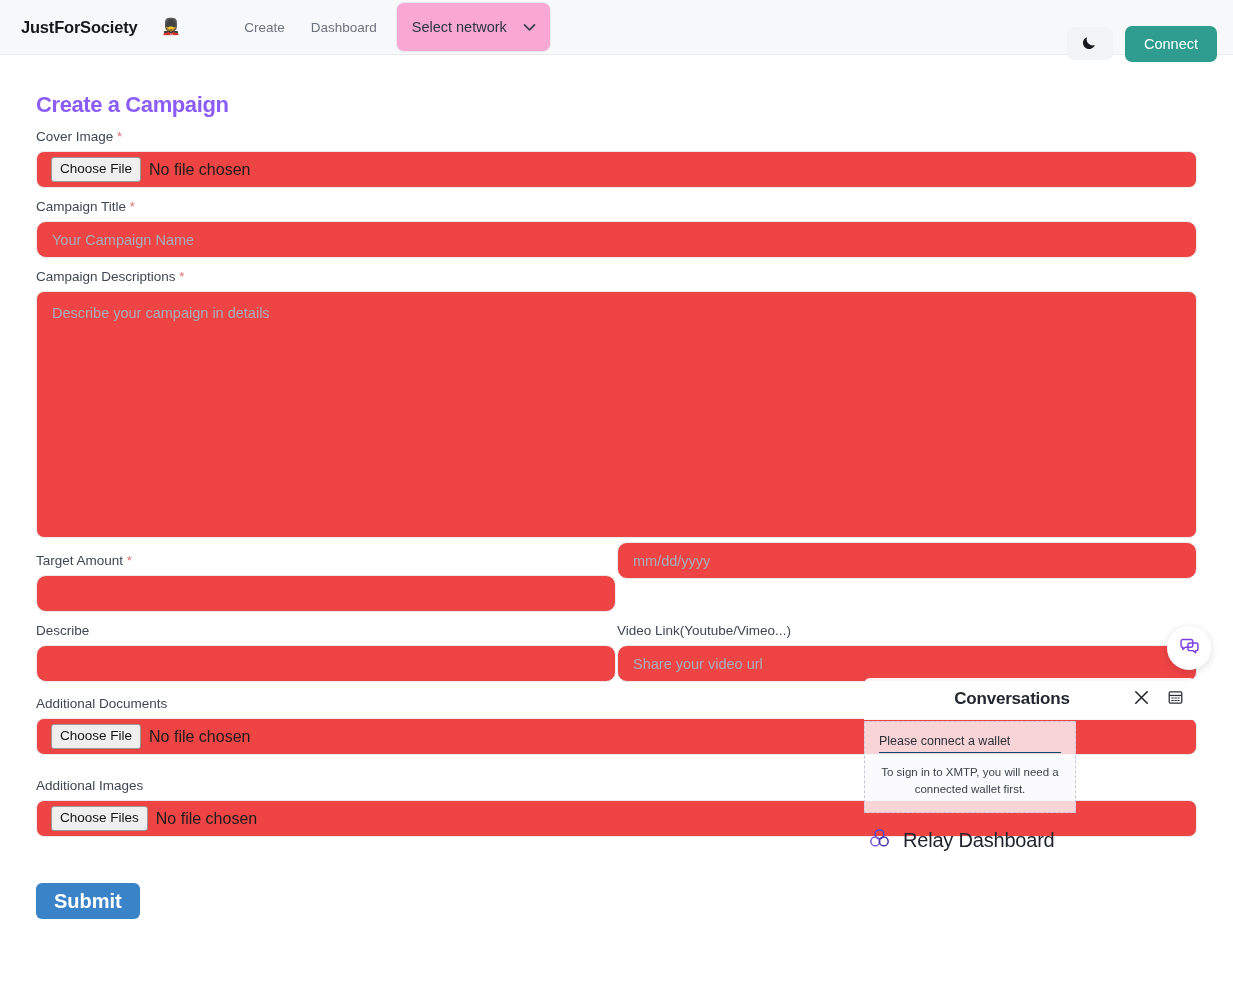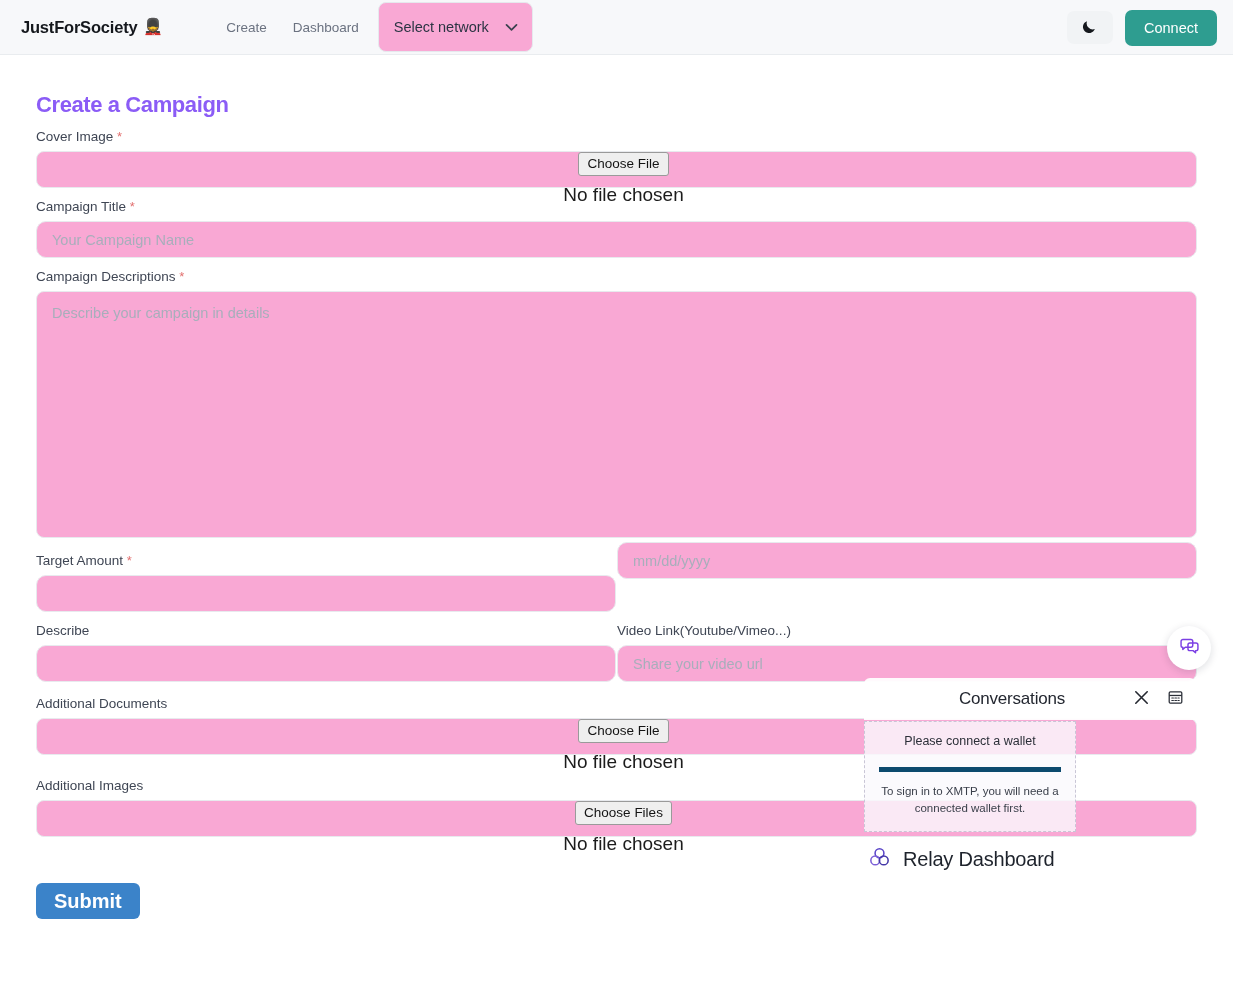--- a/index.html
+++ b/index.html
@@ -17,21 +17,21 @@
     height: 55px;
     background: #f7f8fa;
     border-bottom: 1px solid #e9ecef;
     display: flex;
     align-items: center;
     padding: 0 20px 0 20px;
   }
   .brand {
     display: flex;
     align-items: center;
-    gap: 6px;
+    gap: 24px;
     font-size: 16.5px;
     font-weight: bold;
     color: #15181d;
     letter-spacing: -0.2px;
     margin-left: 1px;
   }
   .brand-emoji { font-size: 16px; line-height: 1; }
   .nav {
     display: flex;
     align-items: center;
@@ -55,21 +55,21 @@
     align-items: center;
     justify-content: space-between;
     padding: 0 14px 0 15px;
     font-size: 14.5px;
     color: #2b3443;
   }
   .chev { display: block; }
   .header-right {
     position: absolute;
     right: 16px;
-    top: 0;
+    top: 16px;
     height: 55px;
     display: flex;
     align-items: center;
     gap: 12px;
   }
   .theme-toggle {
     width: 46px; height: 33px;
     background: #f1f3f5;
     border: none;
     border-radius: 7px;
@@ -102,28 +102,27 @@
   }
   .field-label {
     font-size: 13.5px;
     color: #3f4654;
     margin: 11px 0 7px 0;
   }
   .req { color: #e2706f; font-size: 13px; }
 
   .input, .textarea, .file-box {
     width: 1161px;
-    background: #f9a8d4;
+    background: #ef4444;
     border: 1px solid #e8eaee;
     border-radius: 8px;
     font-family: "Liberation Sans", sans-serif;
     font-size: 14.5px;
     color: #2b3443;
     outline: none;
-    flex-direction: column;
   }
   .input { height: 37px; padding: 0 15px; border-radius: 10px; }
   .input::placeholder { color: #a8aebb; }
   .file-box {
     height: 37px;
     display: flex;
     align-items: center;
     padding: 0 0 0 14px;
     gap: 8px;
   }
@@ -131,21 +130,21 @@
     background: #efefef;
     border: 1px solid #9a9a9a;
     border-radius: 3px;
     padding: 2px 8px;
     font-size: 13.5px;
     color: #141414;
     font-family: "Liberation Sans", sans-serif;
     cursor: pointer;
     line-height: 1.35;
   }
-  .file-status { font-size: 19px; color: #1c1c1c; }
+  .file-status { font-size: 16px; color: #1c1c1c; }
   .textarea {
     height: 247px;
     padding: 13px 15px;
     resize: none;
   }
   .textarea::placeholder { color: #a8aebb; }
 
   
   .row2 { display: flex; gap: 0; }
   .col { width: 580px; }
@@ -196,43 +195,42 @@
     display: flex;
     align-items: center;
     justify-content: space-between;
     padding: 0 12px 0 0;
     border-radius: 6px 6px 0 0;
   }
   .conv-title {
     flex: 1;
     text-align: center;
     font-size: 17px;
-    font-weight: normal;
+    font-weight: bold;
     color: #232730;
     letter-spacing: -0.2px;
     padding-left: 28px;
   }
   .conv-actions { display: flex; align-items: center; gap: 16px; }
   .icon-btn {
     background: none; border: none; padding: 0; cursor: pointer;
     display: flex; align-items: center; justify-content: center;
   }
   .conv-body {
     margin-top: 1px;
     border: 1px dashed #c9c6d6;
     background: rgba(250,249,252,0.80);
     padding: 12px 14px 15px 14px;
     width: 212px;
   }
   .conv-msg-title {
     font-size: 12.5px;
     color: #2b2f38;
-    text-align: center;
-    padding-bottom: 19px;
-    border-bottom: 5px solid #0c4a6e;
+    padding-bottom: 4px;
+    border-bottom: 1px solid #0c4a6e;
   }
   .conv-msg-sub {
     font-size: 11.5px;
     color: #3a3f4a;
     text-align: center;
     line-height: 1.45;
     padding-top: 11px;
   }
   .relay {
     display: flex;

